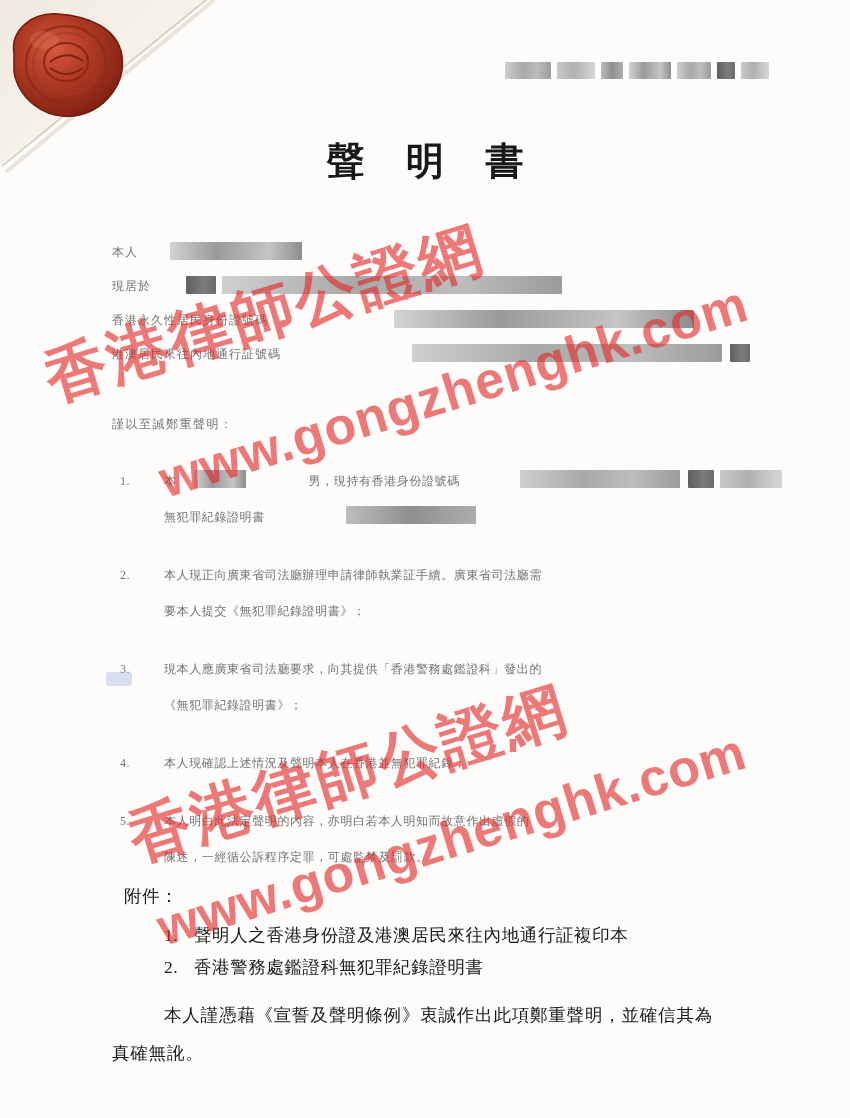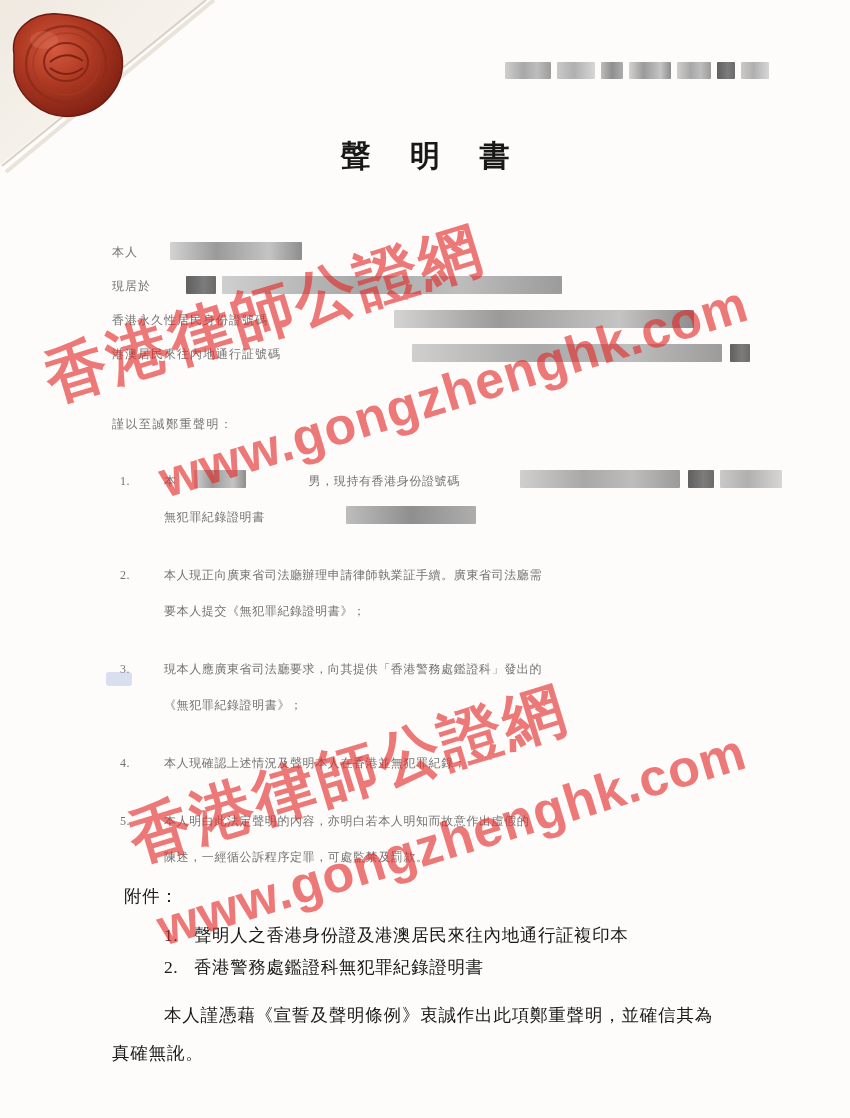--- a/index.html
+++ b/index.html
@@ -63,21 +63,21 @@
     width: 280px; height: 20px;
   }
   #header-redactions .redact { margin-right: 6px; height: 17px; }
 
   
   #doc-title {
     position: absolute;
     left: 0; right: 0;
     top: 136px;
     text-align: center;
-    font-size: 30px;
+    font-size: 38px;
     letter-spacing: 16px;
     font-weight: 700;
     color: #181818;
     text-indent: 16px;
     font-family: "Liberation Serif", "DejaVu Serif", serif;
   }
 
   
   #body {
     position: absolute;

